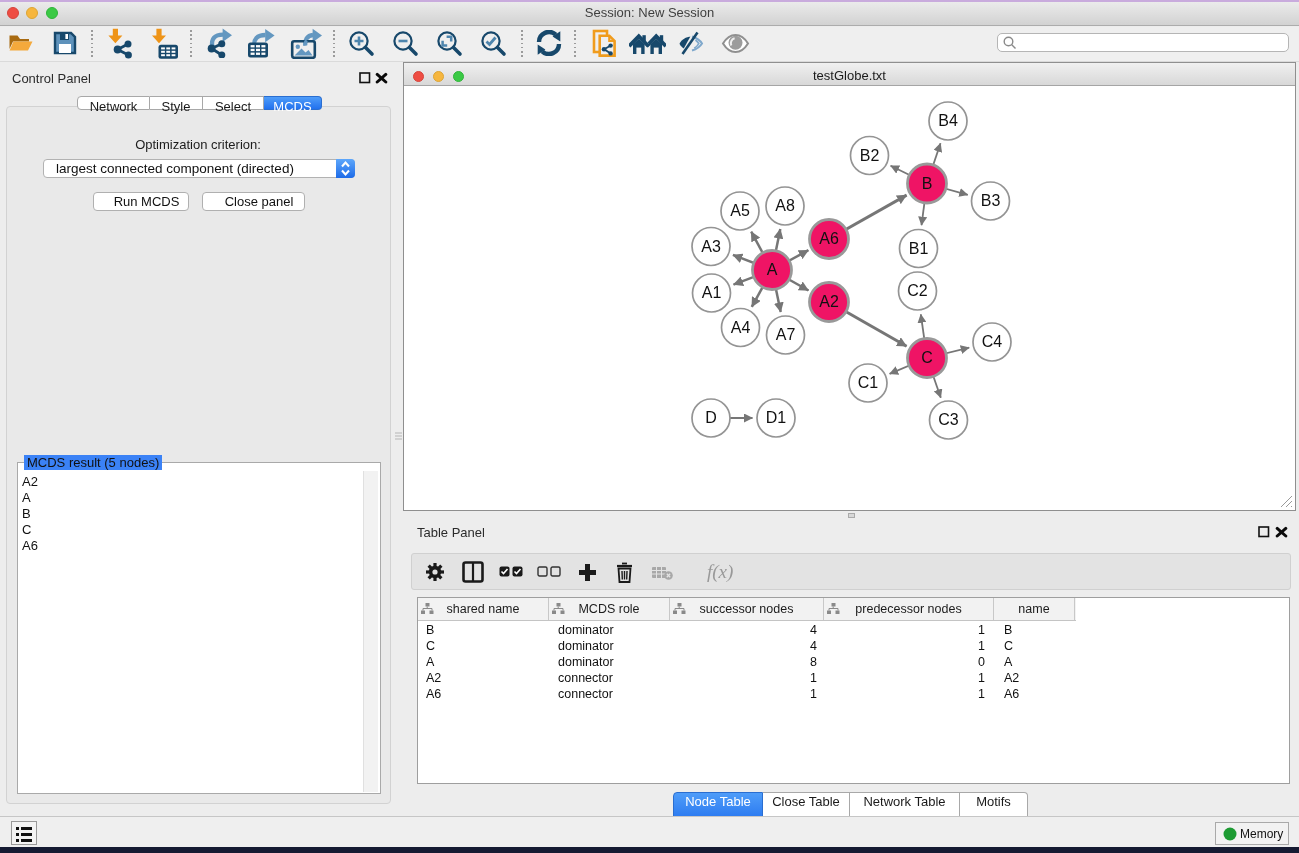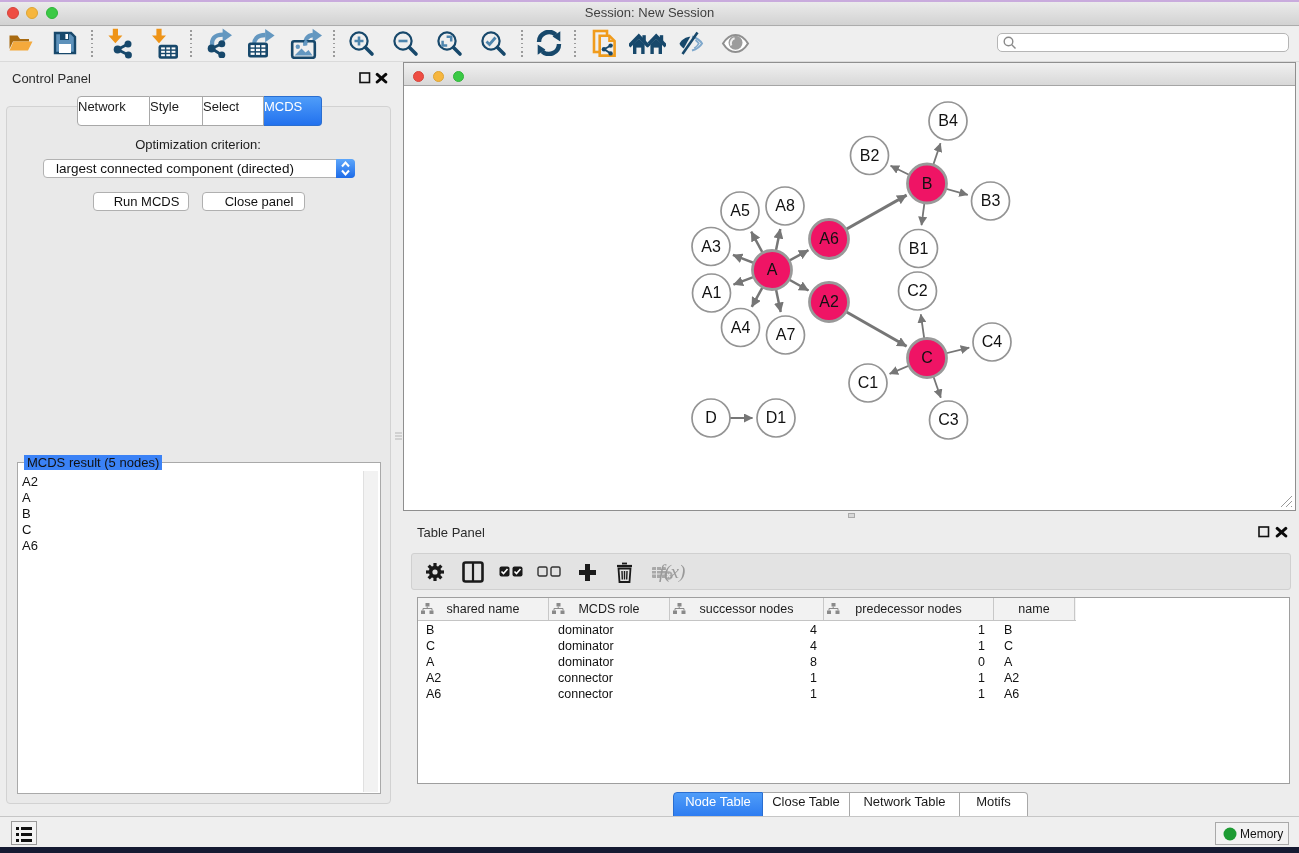--- a/index.html
+++ b/index.html
@@ -8,21 +8,21 @@
 .purpletop{left:0;top:0;width:1299px;height:2px;background:#c9abdd;}
 .titlebar{left:0;top:2px;width:1299px;height:24px;background:linear-gradient(#ebebeb,#d2d2d2);border-bottom:1px solid #acacac;}
 .tl{border-radius:50%;width:12px;height:12px;top:7px;}
 .title{width:100%;text-align:center;top:5px;font-size:13px;color:#3f3f3f;}
 .toolbar{left:0;top:27px;width:1299px;height:35px;background:#efefef;border-bottom:1px solid #dadada;}
 .sep{top:30px;height:27px;width:2px;background:repeating-linear-gradient(#9b9b9b 0 1.6px,rgba(0,0,0,0) 1.6px 4.2px);}
 .searchbox{left:997px;top:33px;width:292px;height:19px;background:#fff;border:1px solid #b5b5b5;border-radius:5px;}
 
 .lp-title{left:12px;top:71px;font-size:13px;color:#2b2b2b;}
 .innerpanel{left:6px;top:106px;width:385px;height:698px;background:#e9e9e9;border:1px solid #d2d2d2;border-radius:4px;}
-.tabseg{position:absolute;top:96px;height:30px;background:#fff;border:1px solid #a8a8a8;border-left:none;font-size:13px;color:#1a1a1a;line-height:20px;}
+.tabseg{position:absolute;top:96px;height:14px;background:#fff;border:1px solid #a8a8a8;border-left:none;font-size:13px;color:#1a1a1a;text-align:center;line-height:20px;}
 .optlabel{left:0;top:137px;width:396px;text-align:center;font-size:13px;color:#1c1c1c;}
 .dropdown{left:43px;top:159px;width:312px;height:19px;background:#fff;border:1px solid #b2b2b2;border-radius:4px;}
 .dd-text{left:56px;top:161px;font-size:13.5px;color:#111;}
 .dd-btn{left:336px;top:159px;width:19px;height:19px;background:linear-gradient(#5ea7fb,#1d6be8);border-radius:0 4px 4px 0;}
 .btn{position:absolute;top:192px;height:19px;background:#fff;border:1px solid #b0b0b0;border-radius:4px;font-size:13px;color:#111;text-align:center;line-height:17px;padding-left:11px;}
 .groupbox{left:17px;top:462px;width:364px;height:332px;border:1px solid #a9a9a9;}
 .grouplabel{left:24px;top:455px;background:#3b82f6;padding:0 3px;font-size:13px;color:#111;}
 .listwhite{left:18px;top:463px;width:362px;height:330px;background:#fff;}
 .scrolltrack{left:363px;top:471px;width:15px;height:321px;background:#f2f2f2;border-left:1px solid #e0e0e0;}
 .listitem{left:22px;font-size:13px;color:#111;}
@@ -225,20 +225,21 @@
 <div class="abs listitem" style="top:490px;">A</div>
 <div class="abs listitem" style="top:506px;">B</div>
 <div class="abs listitem" style="top:522px;">C</div>
 <div class="abs listitem" style="top:538px;">A6</div>
 
 <div class="abs netwin">
 <div class="abs nw-titlebar"></div>
 <div class="abs nw-tl" style="left:9px;background:#ee4d43;border:1px solid #d6443c;"></div>
 <div class="abs nw-tl" style="left:29px;background:#f6b63e;border:1px solid #dda534;"></div>
 <div class="abs nw-tl" style="left:49px;background:#3bc945;border:1px solid #2fb53a;"></div>
+<div class="abs nw-title">testGlobe.txt</div>
 <svg class="abs" style="left:0;top:24px;" width="891" height="424" viewBox="0 0 891 424">
 <defs>
 <marker id="ab" markerUnits="userSpaceOnUse" orient="auto" markerWidth="10" markerHeight="10" refX="9.5" refY="5">
           <path d="M0,0L10,5L0,10z" fill="#767676"></path>
         </marker>
 <marker id="as" markerUnits="userSpaceOnUse" orient="auto" markerWidth="9" markerHeight="9" refX="8.5" refY="4.5">
           <path d="M0,0L9,4.5L0,9z" fill="#767676"></path>
         </marker>
 </defs>
 <line x1="368.0" y1="183.0" x2="329.5" y2="197.6" stroke-width="2.5" marker-end="url(#ab)"></line>
@@ -361,21 +362,21 @@
     <path d="M7,10 L7.3,18.5 M9.5,10 V18.5 M12,10 L11.7,18.5" stroke="#1a1a1a" stroke-width="1.4"></path>
   </svg>
 <svg class="icon" style="left:651px;top:565px;" width="23" height="15" viewBox="0 0 23 15">
     <rect x="1" y="2" width="14" height="11" rx="1" fill="#a8a8a8"></rect>
     <g stroke="#e3e3e3" stroke-width="1">
       <path d="M1,5.5 h14 M1,9 h14 M5.5,2 v11 M10.5,2 v11"></path>
     </g>
     <circle cx="17.5" cy="10.5" r="4.3" fill="#a8a8a8"></circle>
     <path d="M15.8,8.8 l3.4,3.4 M19.2,8.8 l-3.4,3.4" stroke="#e3e3e3" stroke-width="1.3"></path>
   </svg>
-<div class="abs" style="left:659px;top:561px;font-family:'Liberation Serif',serif;font-style:italic;font-size:19px;color:#999;">f(x)</div>
+<div class="abs" style="left:707px;top:561px;font-family:'Liberation Serif',serif;font-style:italic;font-size:19px;color:#999;">f(x)</div>
 <div class="abs tablebox">
 <div class="abs thead"></div>
 <div class="hcol" style="left:0px;width:131px;"><svg width="13" height="12" viewBox="0 0 13 12" style="position:absolute;left:3px;top:5px;">
         <g fill="#8a8a8a">
           <rect x="4.5" y="0" width="4" height="3.5"></rect>
           <rect x="0" y="7.5" width="4" height="3.5"></rect>
           <rect x="8.5" y="7.5" width="4" height="3.5"></rect>
           <path d="M6.2,3.5 V5.5 M2,7.5 V5.5 H11 V7.5" stroke="#8a8a8a" fill="none"></path>
         </g>
       </svg><span>shared name</span></div>

